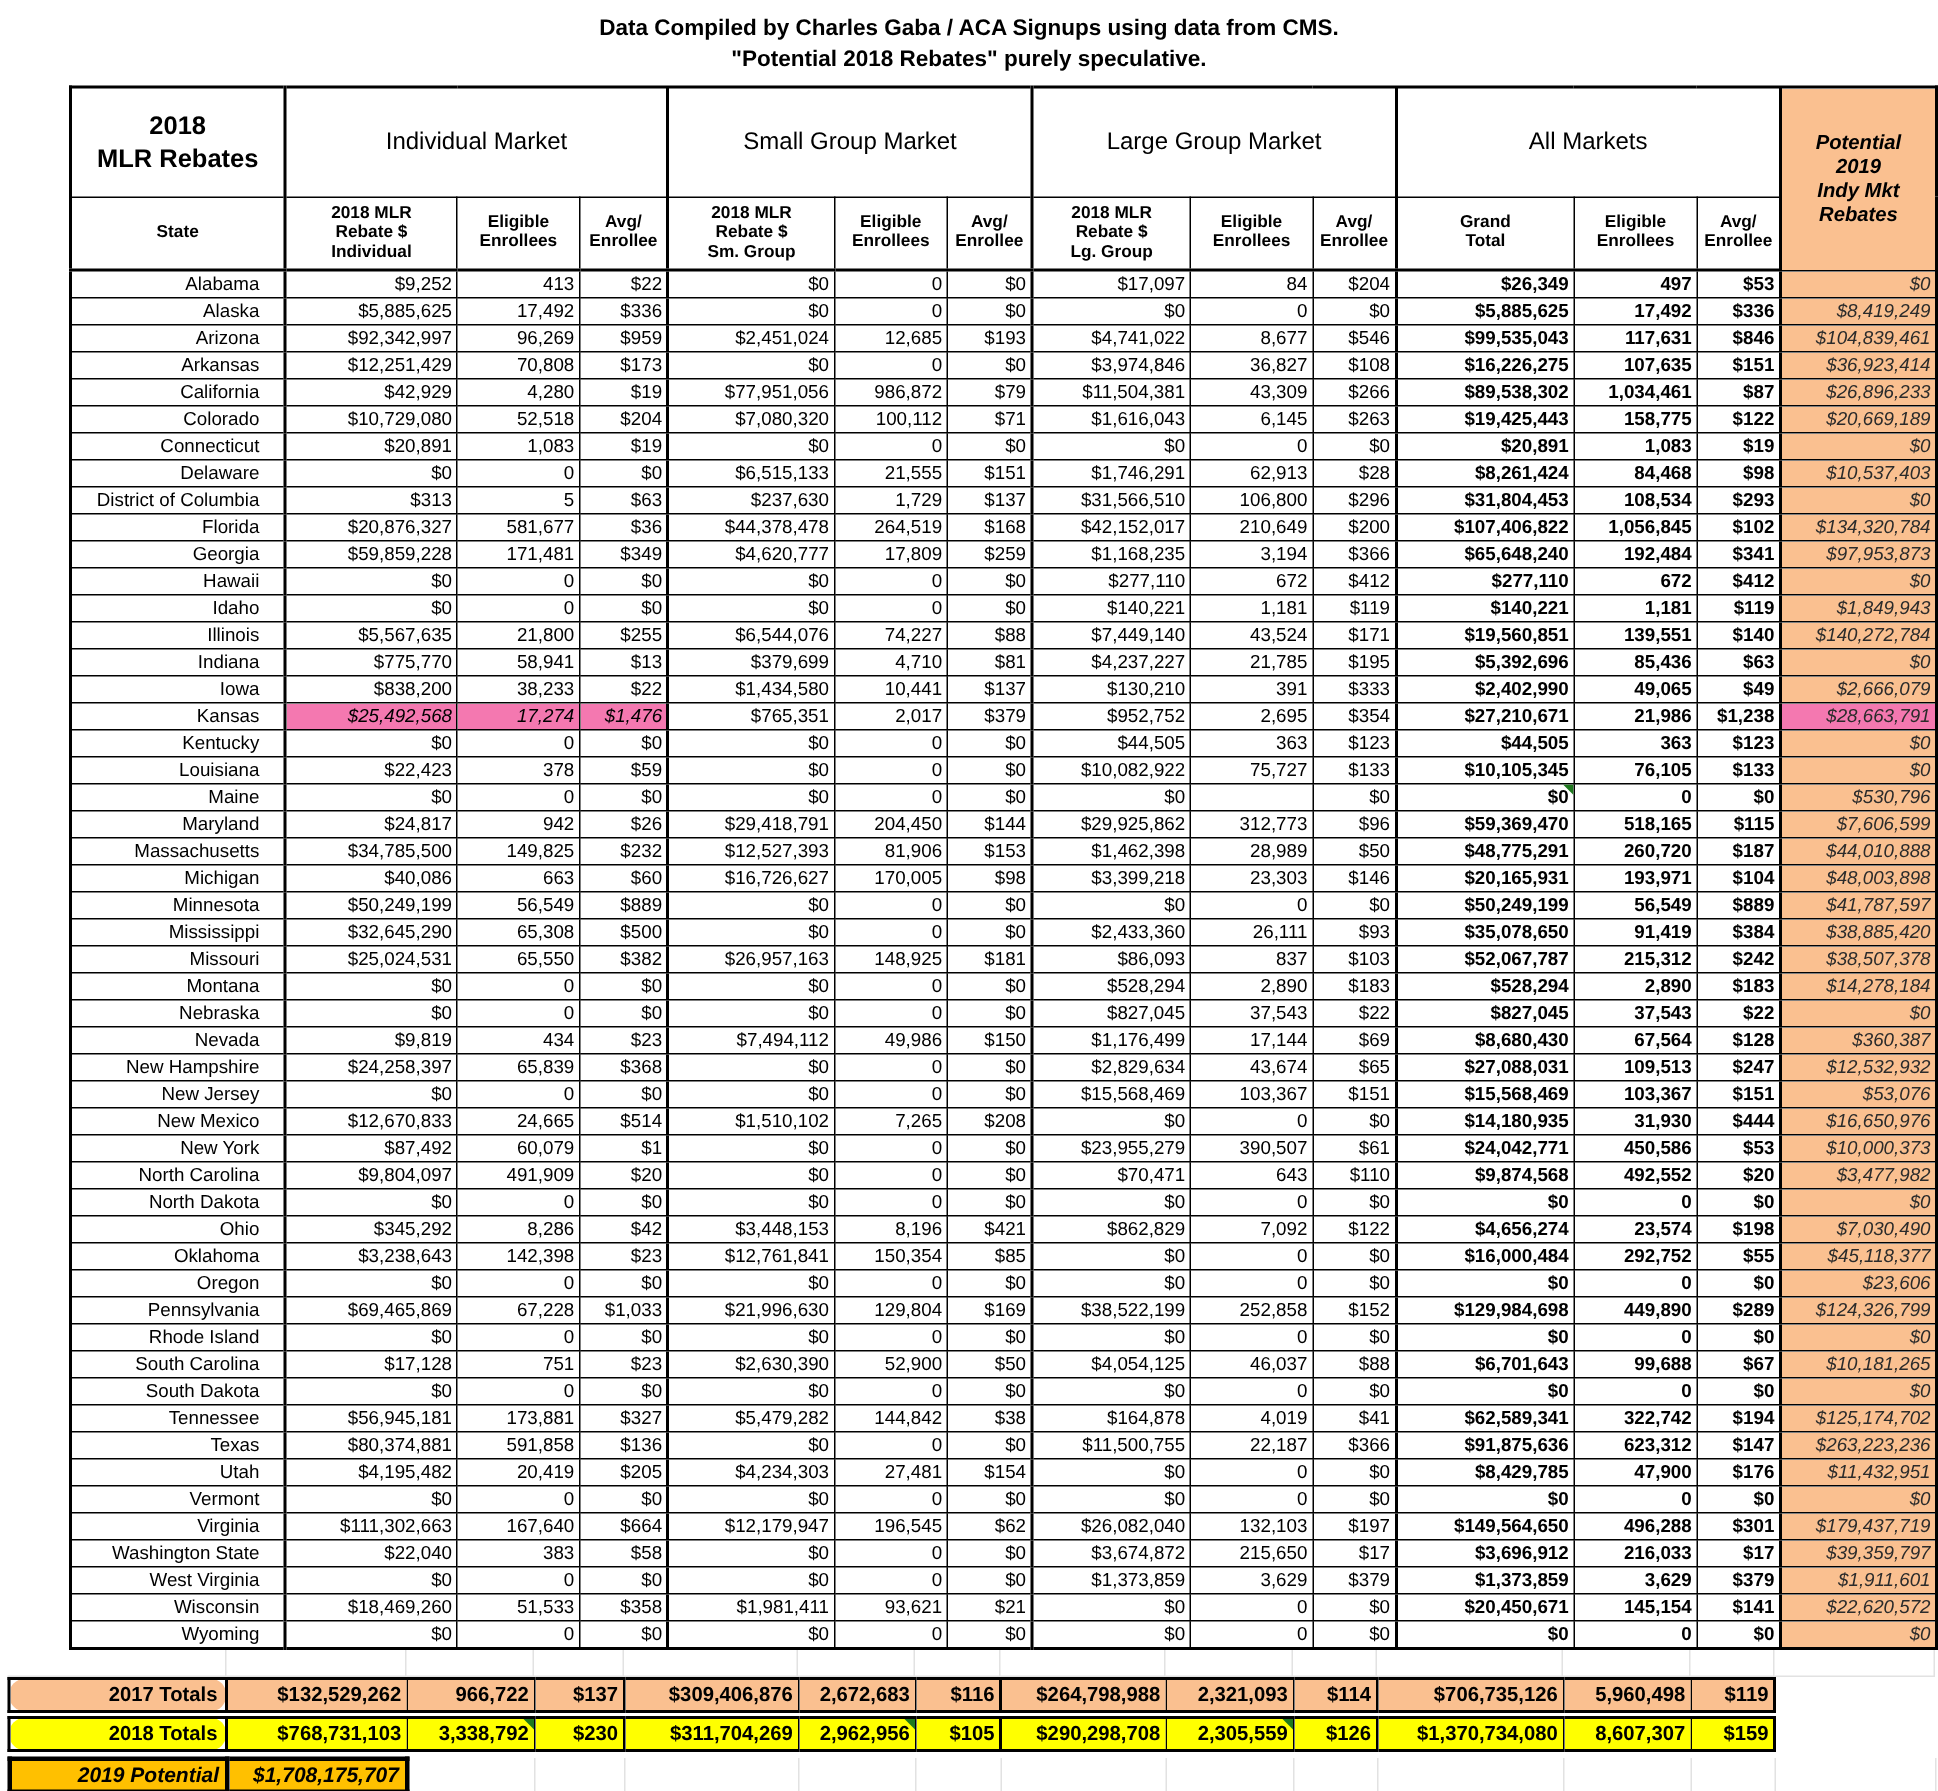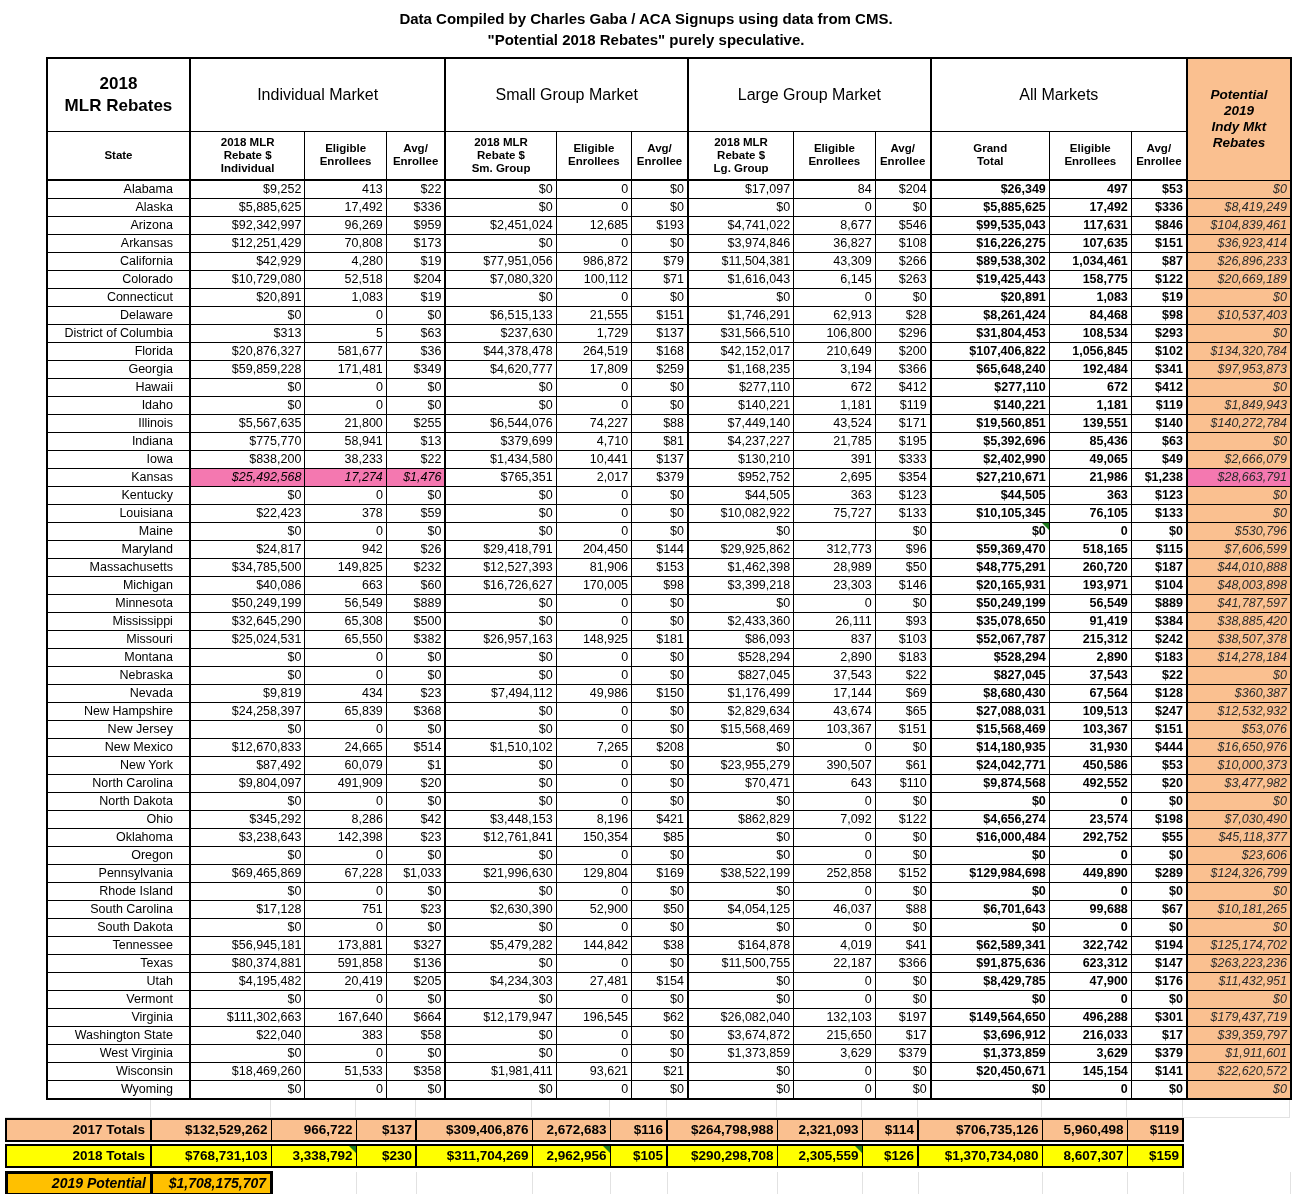--- a/index.html
+++ b/index.html
@@ -34,21 +34,21 @@
     border-left:7px solid transparent; border-top:7px solid var(--note-c,#1F7A1F); }
 
   
   .grid td { height:17px; border-right:1px solid #e2e2e2; border-bottom:1px solid #e2e2e2; }
 
   
   .tot { margin-top:0; }
   .tot td { border:1px solid #000; border-top:2px solid #000; border-bottom:2px solid #000;
     height:21px; line-height:20px; font-size:13.5px; font-weight:bold; text-align:right;
     padding:0 3px; white-space:nowrap; overflow:hidden; position:relative; }
-  .tot td:first-child { border-left:2px solid #000; padding-right:5px; }
+  .tot td:first-child { border-left:2px solid #000; padding-right:5px;border-radius:11px; }
   .tot td.blank { border:none; background:#fff; }
   .tot td.blank.gb { border-left:2px solid #000; }
   .t17 td:not(.blank) { background:var(--t17-bg,#FAC090); }
   .t18 td:not(.blank) { background:var(--t18-bg,#FFFF00); }
   .m2 { margin-top:2px; } .m3 { margin-top:3px; }
 
   
   .t19 td { height:21px; line-height:19px; font-size:14px; font-weight:bold; font-style:italic;
     text-align:right; padding:0 4px; white-space:nowrap; overflow:hidden; }
   .t19 td.gold { background:var(--t19-bg,#FFC000); border:3px solid #000; }

